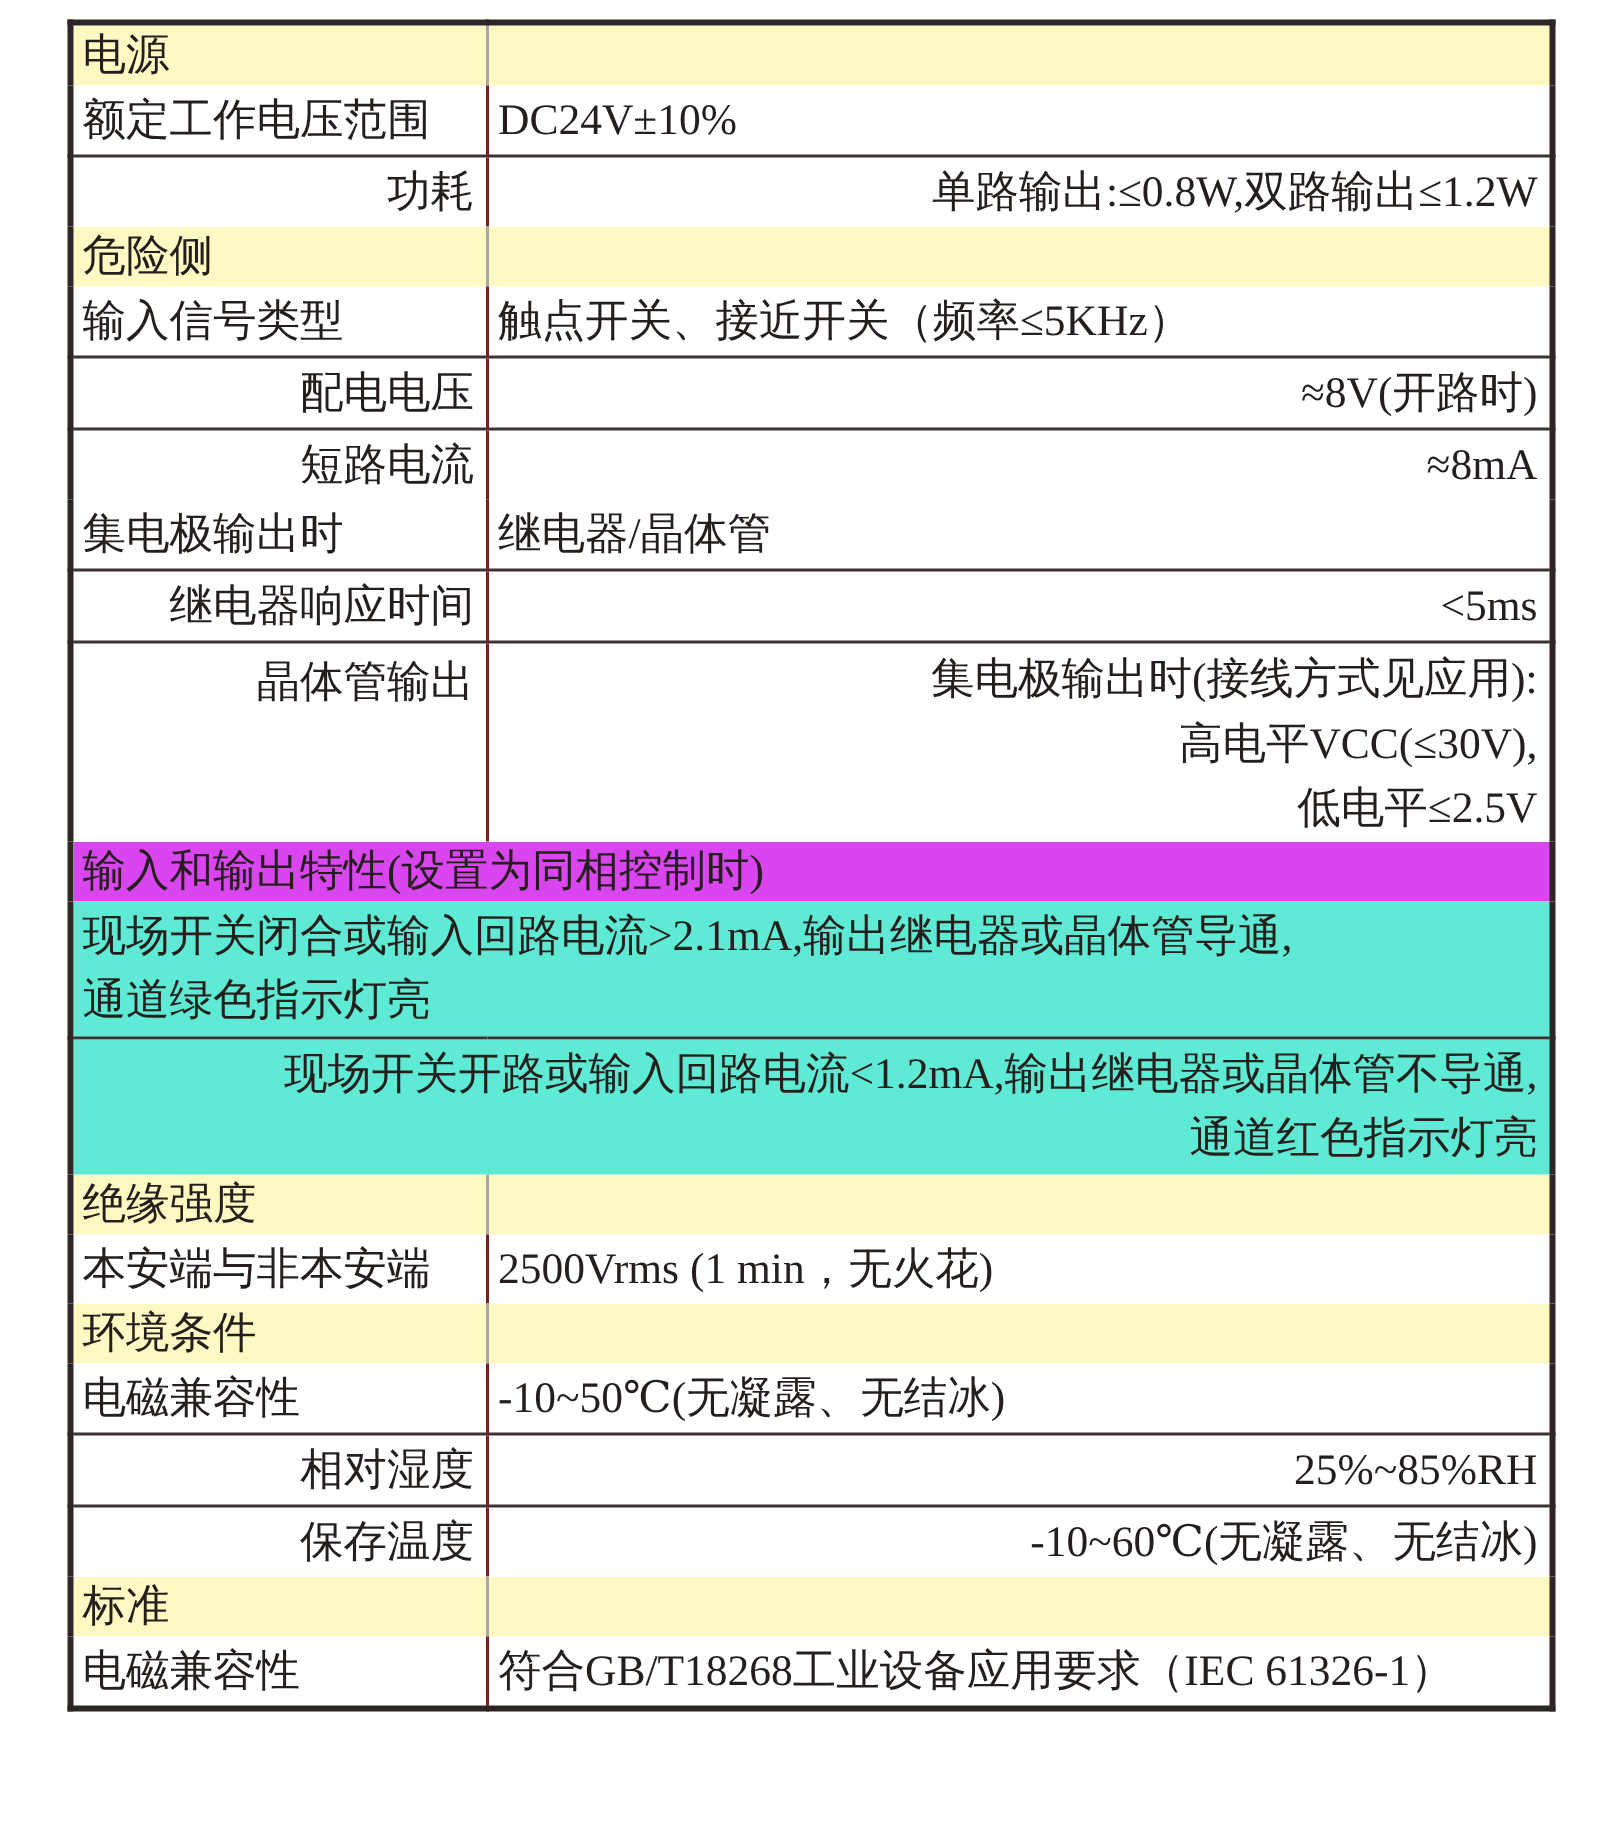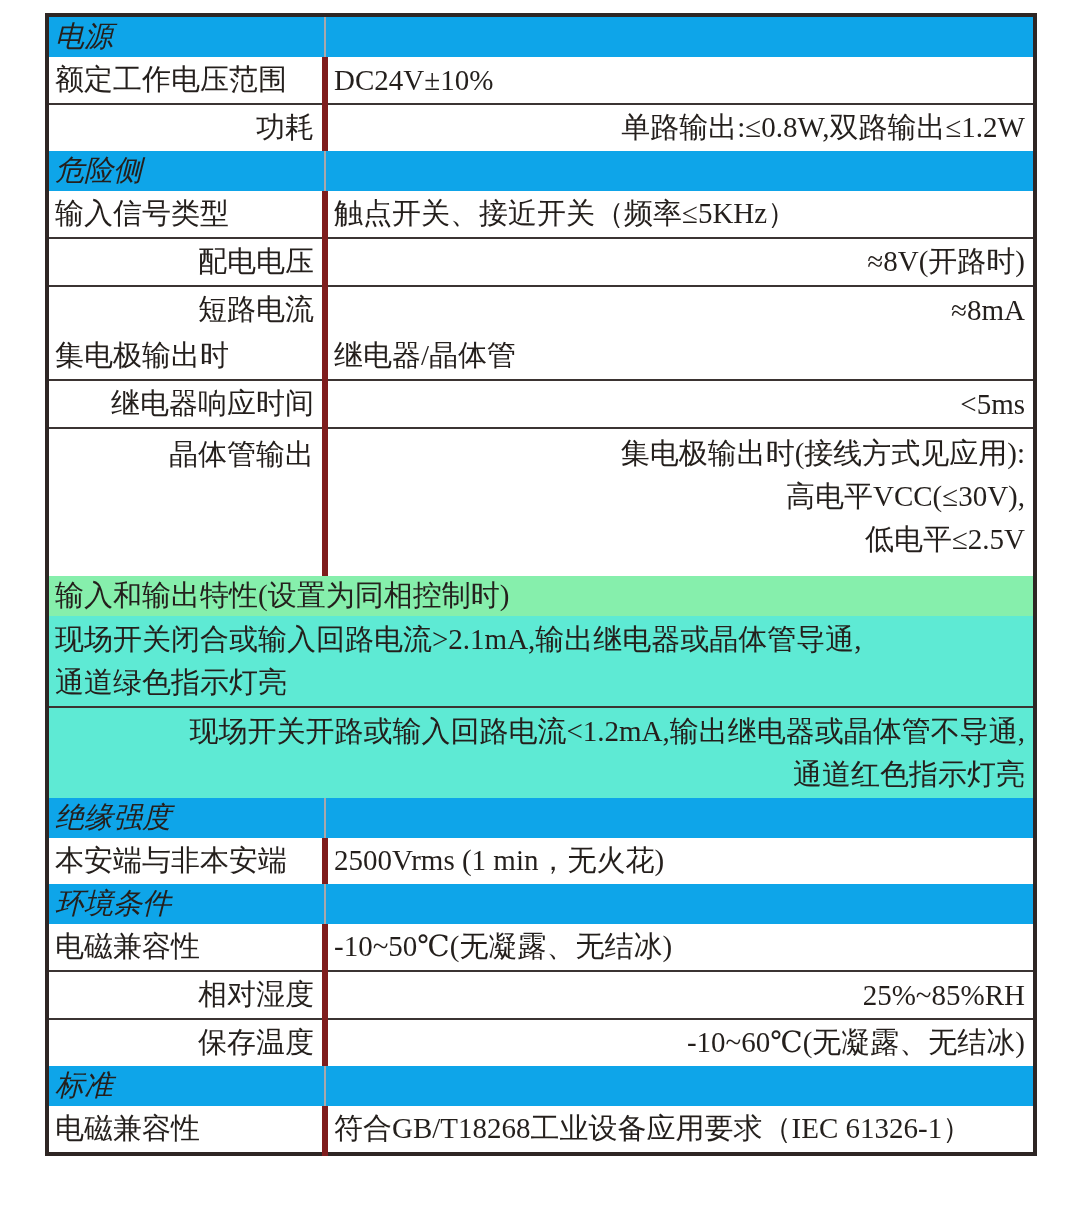--- a/index.html
+++ b/index.html
@@ -31,53 +31,52 @@
     padding: 0 8px 0 6px;
     vertical-align: middle;
     overflow: hidden;
   }
   
   tr.row td {
     height: 46px;
     background: #ffffff;
   }
   tr.row td.label-cell {
-    border-right: 6px solid #7f1d1d;
+    border-right: 2px solid #7f1d1d;
   }
   
   tr.section td {
     height: 40px;
-    background: #0ea5e9;
-    font-style: italic;
+    background: #fef9c3;
   }
   tr.section td.label-cell {
     border-right: 2px solid #a8a8ab;
   }
   
   tr.bt td {
     border-top: 2px solid #3b3432;
     text-align: right;
   }
   
   td.multiline {
     white-space: pre-line;
     line-height: 43px;
     padding-top: 3px;
-    padding-bottom: 15px;
+    padding-bottom: 0;
   }
   
   tr.full td {
     background: #5eead4;
     white-space: pre-line;
     line-height: 43px;
     padding: 2px 8px 2px 6px;
   }
   tr.section-full td {
     height: 40px;
-    background: #86efac;
+    background: #d946ef;
   }
 </style>
 </head>
 <body>
 
 <div class="page">
   <table class="spec-table">
     <colgroup>
       <col style="width:278px">
       <col>

